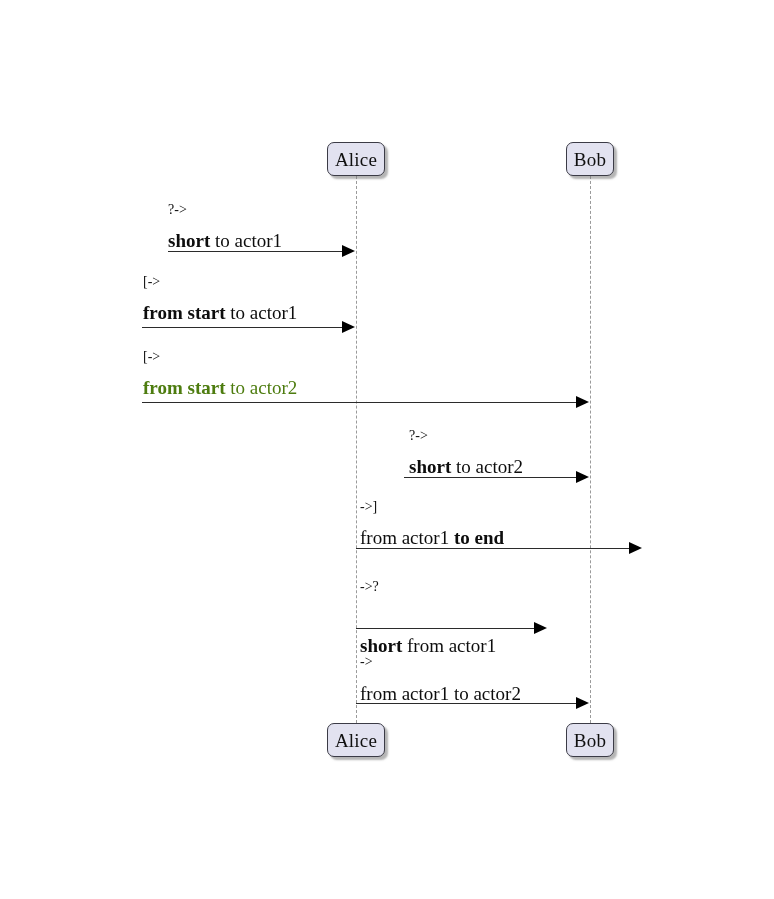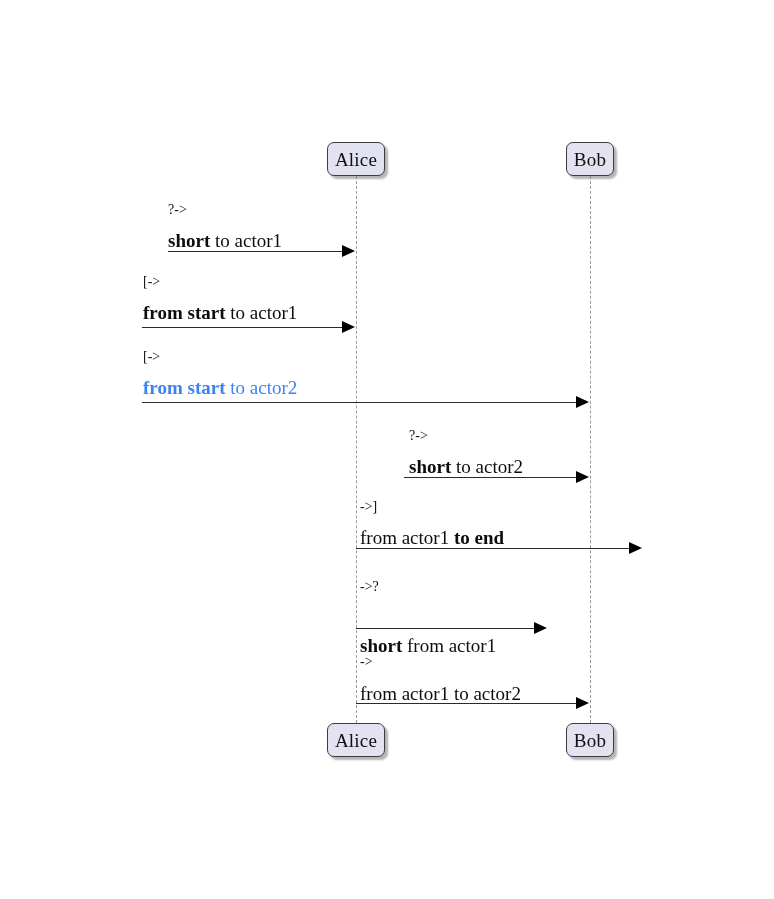--- a/index.html
+++ b/index.html
@@ -115,21 +115,21 @@
       <div class="message" style="left: 0px; top: 0px;">
         <div class="msg-kind" style="left: 143px; top: 275px; color: rgb(13, 13, 13);">[-&gt;</div>
         <div class="msg-text" style="left: 143px; top: 303px; color: rgb(13, 13, 13);"><b>from start</b><span> to actor1</span></div>
         <div style="position: absolute; left: 142px; top: 327px;">
           <div class="msg-arrow-line" style="width: 201px; border-top-color: rgb(43, 43, 43);"></div>
           <div class="msg-arrow-head" style="left: 200px;"></div>
         </div>
       </div>
       <div class="message" style="left: 0px; top: 0px;">
         <div class="msg-kind" style="left: 143px; top: 350px; color: rgb(13, 13, 13);">[-&gt;</div>
-        <div class="msg-text" style="left: 143px; top: 378px; color: #3b82f6;"><b>from start</b><span> to actor2</span></div>
+        <div class="msg-text" style="left: 143px; top: 378px; color: #4d7c0f;"><b>from start</b><span> to actor2</span></div>
         <div style="position: absolute; left: 142px; top: 402px;">
           <div class="msg-arrow-line" style="width: 435px; border-top-color: rgb(43, 43, 43);"></div>
           <div class="msg-arrow-head" style="left: 434px;"></div>
         </div>
       </div>
       <div class="message" style="left: 0px; top: 0px;">
         <div class="msg-kind" style="left: 409px; top: 429px; color: rgb(13, 13, 13);">?-&gt;</div>
         <div class="msg-text" style="left: 409px; top: 457px; color: rgb(13, 13, 13);"><b>short</b><span> to actor2</span></div>
         <div style="position: absolute; left: 404px; top: 477px;">
           <div class="msg-arrow-line" style="width: 173px; border-top-color: rgb(43, 43, 43);"></div>

